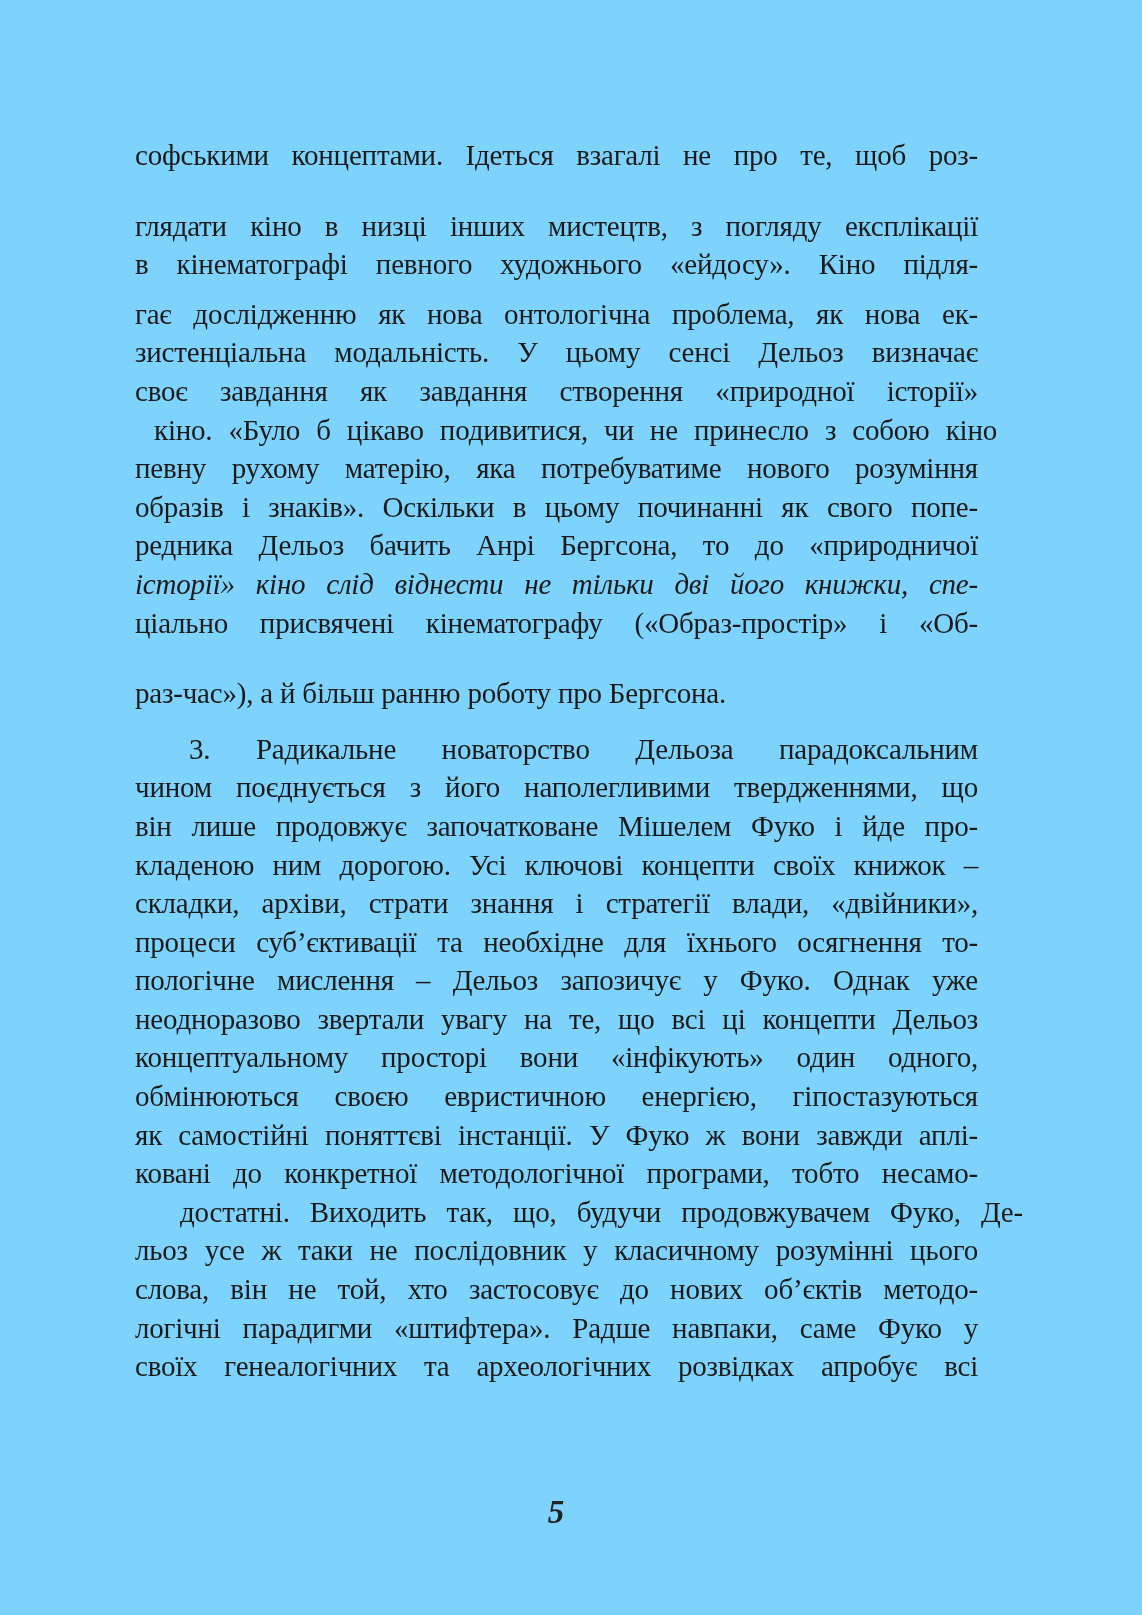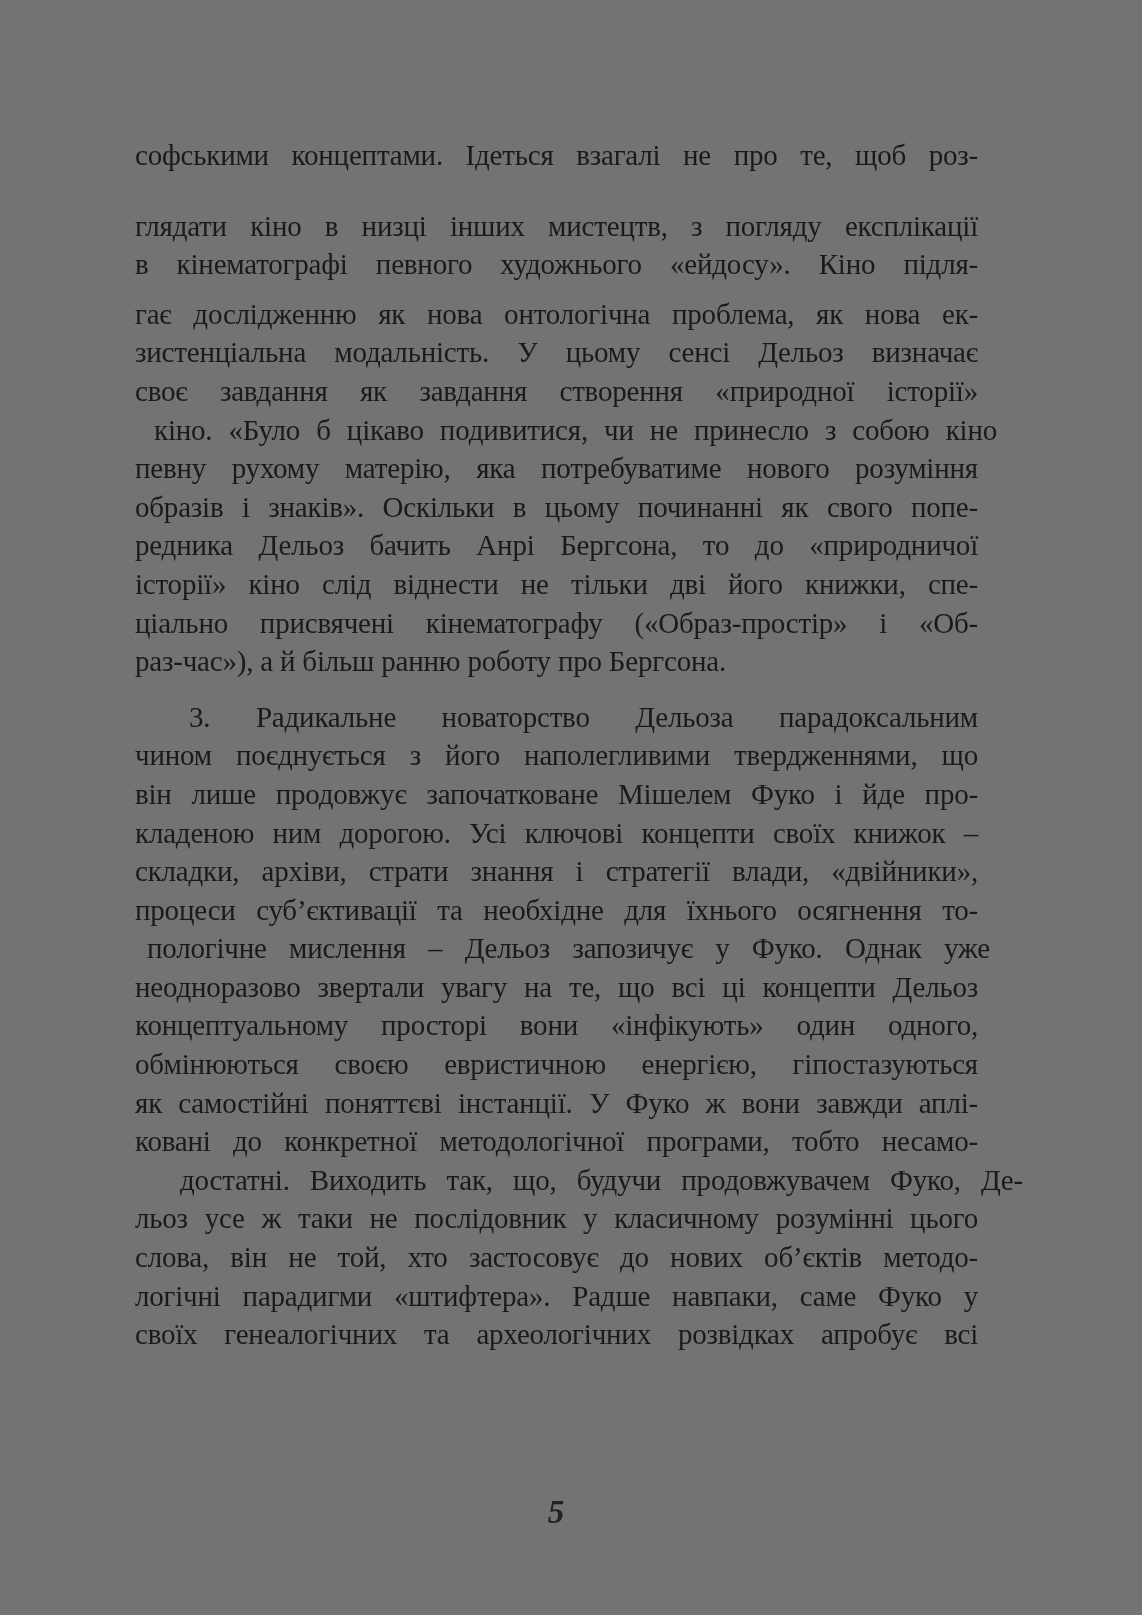--- a/index.html
+++ b/index.html
@@ -13,21 +13,21 @@
       position: relative;
       overflow: hidden;
       color: #1a1a1a;
       font-family: "Liberation Serif", "DejaVu Serif", serif;
     }
     .page {
       position: absolute;
       left: 0; top: 0;
       width: 1142px;
       height: 1615px;
-      background: #737373;
+      background: #7dd3fc;
     }
     .text-block {
       position: absolute;
       left: 135px;
       top: 136px;
       width: 843px;
     }
     .line {
       display: block;
       height: 38.6px;
@@ -70,35 +70,35 @@
       <span class="line" style="width: 843px; box-sizing: border-box;">софськими концептами. Ідеться взагалі не про те, щоб роз-</span>
       <span class="line" style="width: 843px; box-sizing: border-box; margin-top: 32px;">глядати кіно в низці інших мистецтв, з погляду експлікації</span>
       <span class="line" style="width: 843px; box-sizing: border-box;">в кінематографі певного художнього «ейдосу». Кіно підля-</span>
       <span class="line" style="width: 843px; box-sizing: border-box; margin-top: 11px;">гає дослідженню як нова онтологічна проблема, як нова ек-</span>
       <span class="line" style="width: 843px; box-sizing: border-box;">зистенціальна модальність. У цьому сенсі Дельоз визначає</span>
       <span class="line" style="width: 843px; box-sizing: border-box;">своє завдання як завдання створення «природної історії»</span>
       <span class="line" style="width: 843px; box-sizing: border-box; margin-left: 19px;">кіно. «Було б цікаво подивитися, чи не принесло з собою кіно</span>
       <span class="line" style="width: 843px; box-sizing: border-box;">певну рухому матерію, яка потребуватиме нового розуміння</span>
       <span class="line" style="width: 843px; box-sizing: border-box;">образів і знаків». Оскільки в цьому починанні як свого попе-</span>
       <span class="line" style="width: 843px; box-sizing: border-box;">редника Дельоз бачить Анрі Бергсона, то до «природничої</span>
-      <span class="line" style="width: 843px; box-sizing: border-box;">історії» кіно слід віднести не тільки дві його книжки, спе-</span>
+      <span class="line" style="width: 843px; box-sizing: border-box; font-style: italic;">історії» кіно слід віднести не тільки дві його книжки, спе-</span>
       <span class="line" style="width: 843px; box-sizing: border-box;">ціально присвячені кінематографу («Образ-простір» і «Об-</span>
-      <span class="line last" style="width: 843px; box-sizing: border-box;">раз-час»), а й більш ранню роботу про Бергсона.</span>
+      <span class="line last" style="width: 843px; box-sizing: border-box; margin-top: 32px;">раз-час»), а й більш ранню роботу про Бергсона.</span>
     </div>
 
     <div class="para-gap"></div>
 
     <div>
       <span class="line indent" style="width: 843px; box-sizing: border-box;">3. Радикальне новаторство Дельоза парадоксальним</span>
       <span class="line" style="width: 843px; box-sizing: border-box;">чином поєднується з його наполегливими твердженнями, що</span>
       <span class="line" style="width: 843px; box-sizing: border-box;">він лише продовжує започатковане Мішелем Фуко і йде про-</span>
       <span class="line" style="width: 843px; box-sizing: border-box;">кладеною ним дорогою. Усі ключові концепти своїх книжок –</span>
       <span class="line" style="width: 843px; box-sizing: border-box;">складки, архіви, страти знання і стратегії влади, «двійники»,</span>
       <span class="line" style="width: 843px; box-sizing: border-box;">процеси суб’єктивації та необхідне для їхнього осягнення то-</span>
-      <span class="line" style="width: 843px; box-sizing: border-box; margin-left: 12px;">пологічне мислення – Дельоз запозичує у Фуко. Однак уже</span>
+      <span class="line" style="width: 843px; box-sizing: border-box;">пологічне мислення – Дельоз запозичує у Фуко. Однак уже</span>
       <span class="line" style="width: 843px; box-sizing: border-box;">неодноразово звертали увагу на те, що всі ці концепти Дельоз</span>
       <span class="line" style="width: 843px; box-sizing: border-box;">концептуальному просторі вони «інфікують» один одного,</span>
       <span class="line" style="width: 843px; box-sizing: border-box;">обмінюються своєю евристичною енергією, гіпостазуються</span>
       <span class="line" style="width: 843px; box-sizing: border-box;">як самостійні поняттєві інстанції. У Фуко ж вони завжди аплі-</span>
       <span class="line" style="width: 843px; box-sizing: border-box;">ковані до конкретної методологічної програми, тобто несамо-</span>
       <span class="line" style="width: 843px; box-sizing: border-box; margin-left: 45px;">достатні. Виходить так, що, будучи продовжувачем Фуко, Де-</span>
       <span class="line" style="width: 843px; box-sizing: border-box;">льоз усе ж таки не послідовник у класичному розумінні цього</span>
       <span class="line" style="width: 843px; box-sizing: border-box;">слова, він не той, хто застосовує до нових об’єктів методо-</span>
       <span class="line" style="width: 843px; box-sizing: border-box;">логічні парадигми «штифтера». Радше навпаки, саме Фуко у</span>
       <span class="line" style="width: 843px; box-sizing: border-box;">своїх генеалогічних та археологічних розвідках апробує всі</span>

